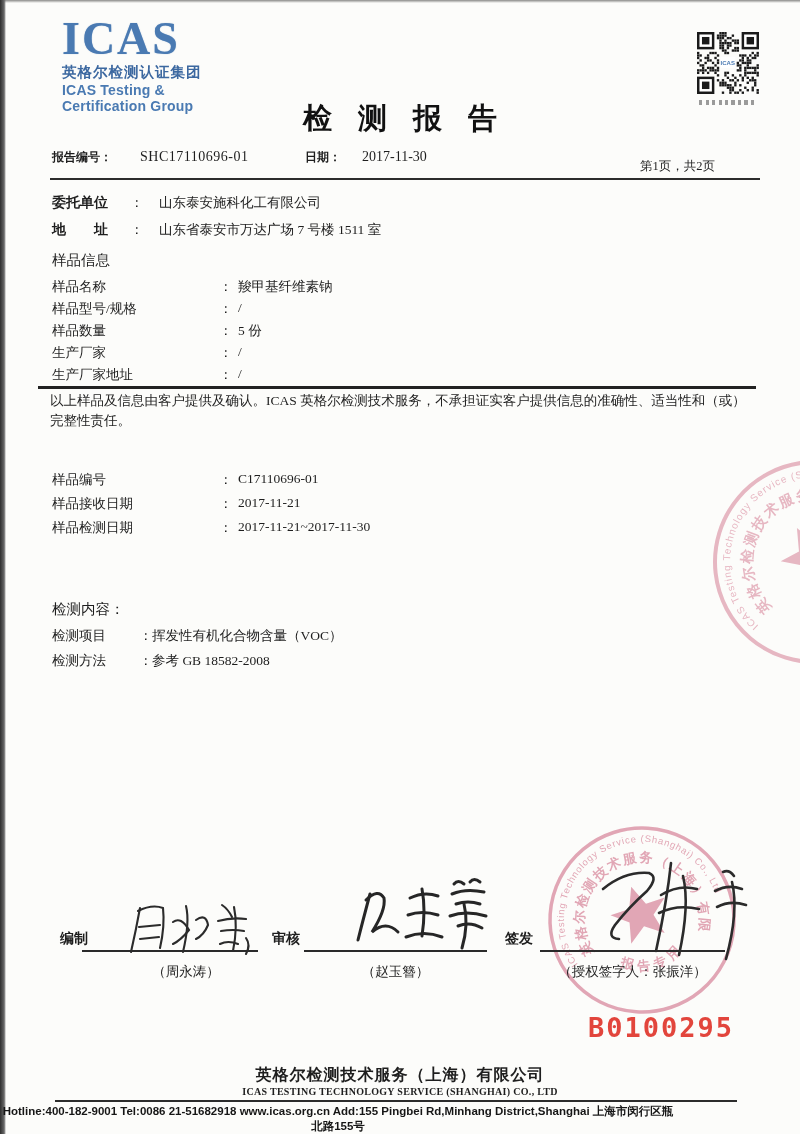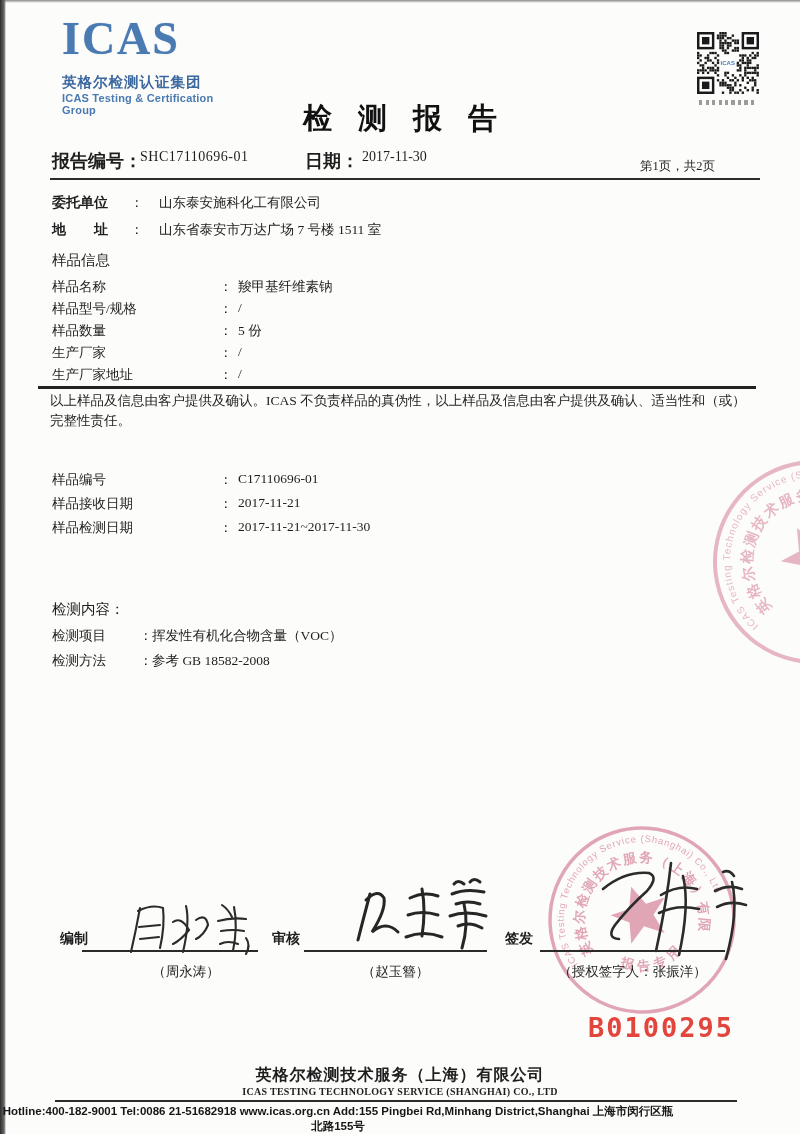--- a/index.html
+++ b/index.html
@@ -9,30 +9,30 @@
     font-family:"Liberation Serif","DejaVu Serif",serif;
     color:#1e1e1e;
   }
   .abs{position:absolute;}
   
   .edge-left{left:0;top:0;width:6px;height:1134px;background:linear-gradient(90deg,#2e2e2e,#6a6a6a 70%,rgba(120,120,120,0));}
   .edge-top{left:0;top:0;width:800px;height:3px;background:linear-gradient(180deg,#8a8a88,rgba(150,150,150,0));}
   
   .logo{left:62px;top:16px;width:180px;}
   .logo-main{font-family:"Liberation Serif","DejaVu Serif",serif;font-weight:bold;font-size:46px;line-height:1;color:#4a7ab2;letter-spacing:2px;text-shadow:0 0 1px rgba(74,122,178,.5);}
-  .logo-cn{font-size:14.5px;font-weight:bold;color:#3c68a0;letter-spacing:1px;margin-top:11px;font-family:"Liberation Sans","DejaVu Sans",sans-serif;}
-  .logo-en{font-size:11px;font-weight:bold;color:#4a7ab2;letter-spacing:.2px;font-family:"Liberation Sans","DejaVu Sans",sans-serif;}
+  .logo-cn{font-size:14.5px;font-weight:bold;color:#3c68a0;letter-spacing:1px;margin-top:1px;font-family:"Liberation Sans","DejaVu Sans",sans-serif;}
+  .logo-en{font-size:14px;font-weight:bold;color:#4a7ab2;letter-spacing:.2px;font-family:"Liberation Sans","DejaVu Sans",sans-serif;}
   
   .qr-wrap{left:697px;top:32px;width:62px;}
   .qr-caption{margin-top:2px;height:5px;width:58px;margin-left:2px;opacity:.65;
     background:repeating-linear-gradient(90deg,#666 0 3px,rgba(0,0,0,0) 3px 6.5px);}
   
   .title{left:0;top:99px;width:800px;text-align:center;font-size:29px;font-weight:bold;letter-spacing:26px;text-indent:26px;color:#111;}
   
-  .lbl-b{font-weight:bold;font-size:18px;}
+  .lbl-b{font-weight:bold;font-size:12px;}
   .meta-no-label{left:52px;top:149px;}
   .meta-no-value{left:140px;top:149px;font-size:14px;letter-spacing:.5px;}
   .meta-date-label{left:305px;top:149px;}
   .meta-date-value{left:362px;top:149px;font-size:14px;}
   .page-info{left:640px;top:158px;font-size:12.5px;}
   .rule{background:#2c2c2c;}
   .rule-1{left:50px;top:178px;width:710px;height:2px;}
   
   .row{position:absolute;left:52px;height:20px;font-size:13.5px;white-space:pre;}
   .row .lbl{position:absolute;left:0;top:0;}
@@ -309,21 +309,21 @@
     <span class="lbl">生产厂家</span>
     <span class="colon">：</span>
     <span class="val">/</span>
   </div>
   <div class="row samp" style="top:366px">
     <span class="lbl">生产厂家地址</span>
     <span class="colon">：</span>
     <span class="val">/</span>
   </div>
   <div class="abs rule-2"></div>
-  <div class="abs disclaimer">以上样品及信息由客户提供及确认。ICAS 不负责样品的真伪性，以上样品及信息由客户提供及确认、适当性和（或）完整性责任。</div>
+  <div class="abs disclaimer">以上样品及信息由客户提供及确认。ICAS 英格尔检测技术服务，不承担证实客户提供信息的准确性、适当性和（或）完整性责任。</div>
 
   <div class="row samp" style="top:471px">
     <span class="lbl">样品编号</span>
     <span class="colon">：</span>
     <span class="val">C17110696-01</span>
   </div>
   <div class="row samp" style="top:495px">
     <span class="lbl">样品接收日期</span>
     <span class="colon">：</span>
     <span class="val">2017-11-21</span>

